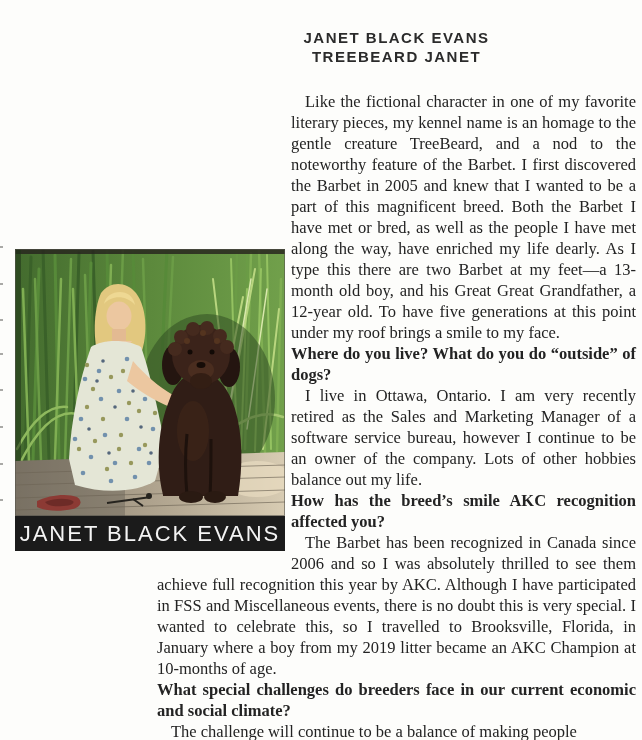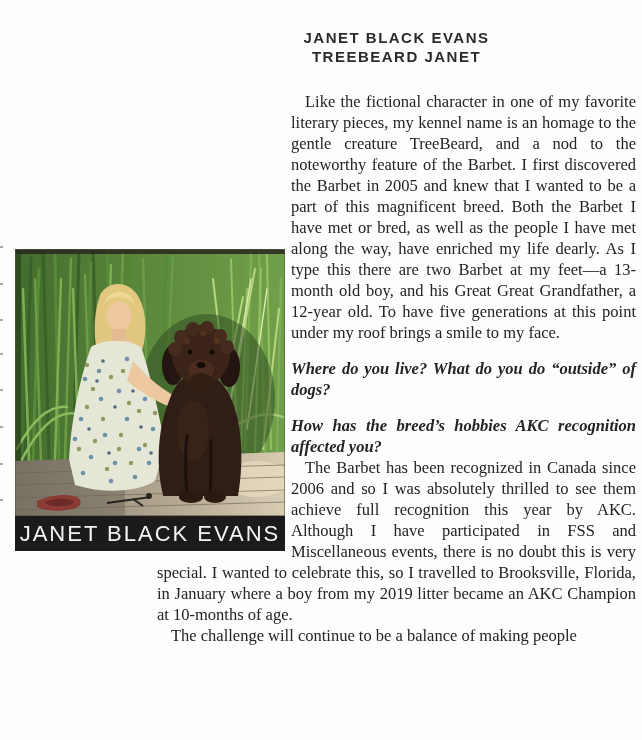--- a/index.html
+++ b/index.html
@@ -27,22 +27,20 @@
   }
   .body-text {
     font-size:16.5px;
     line-height:21px;
     text-align:justify;
   }
   .body-text p { hyphens:manual; -webkit-hyphens:manual; }
   p.para { text-indent:14px; }
   p.question {
     font-weight:bold;
-    font-style:italic;
-    margin-top:15px;
   }
   .photo-float {
     float:left;
     width:270px;
     margin:158px 6px 8px -142px;
   }
   .photo-img {
     width:270px; height:267px; display:block;
     line-height:0;
   }
@@ -280,20 +278,22 @@
           <rect x="0" y="0" width="6" height="212" fill="#1f3317" opacity="0.55"></rect>
           <rect x="0.5" y="0.5" width="269" height="266" fill="none" stroke="#55544c" opacity="0.6"></rect>
         </svg>
       </div>
       <div class="photo-caption">JANET BLACK EVANS</div>
     </div>
 
     <p class="para">Like the fictional character in one of my favorite literary pieces, my kennel name is an homage to the gentle creature TreeBeard, and a nod to the noteworthy feature of the Barbet. I first discovered the Barbet in 2005 and knew that I wanted to be a part of this mag­nificent breed. Both the Barbet I have met or bred, as well as the people I have met along the way, have enriched my life dearly. As I type this there are two Barbet at my feet—a 13-month old boy, and his Great Great Grandfather, a 12-year old. To have five generations at this point under my roof brings a smile to my face.</p>
 
     <p class="question">Where do you live? What do you do “outside” of dogs?</p>
-
-    <p class="question">How has the breed’s hobbies AKC recognition affected you?</p>
+    <p class="para">I live in Ottawa, Ontario. I am very recently retired as the Sales and Marketing Manager of a software service bureau, however I continue to be an owner of the company. Lots of other hobbies balance out my life.</p>
+
+    <p class="question">How has the breed’s smile AKC recognition affected you?</p>
     <p class="para">The Barbet has been recognized in Canada since 2006 and so I was absolutely thrilled to see them achieve full recognition this year by AKC. Although I have participated in FSS and Miscellaneous events, there is no doubt this is very special. I wanted to celebrate this, so I travelled to Brooksville, Florida, in January where a boy from my 2019 litter became an AKC Champion at 10-months of age.</p>
 
+    <p class="question">What special challenges do breeders face in our current eco­nomic and social climate?</p>
     <p class="para">The challenge will continue to be a balance of making people</p>
 
   </div>
 </div>
 
 </body></html>

